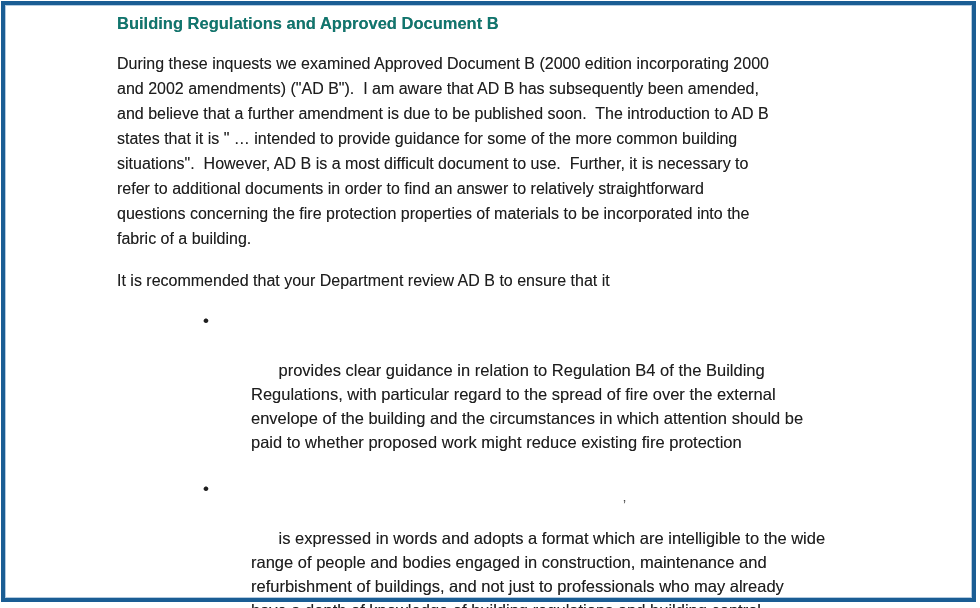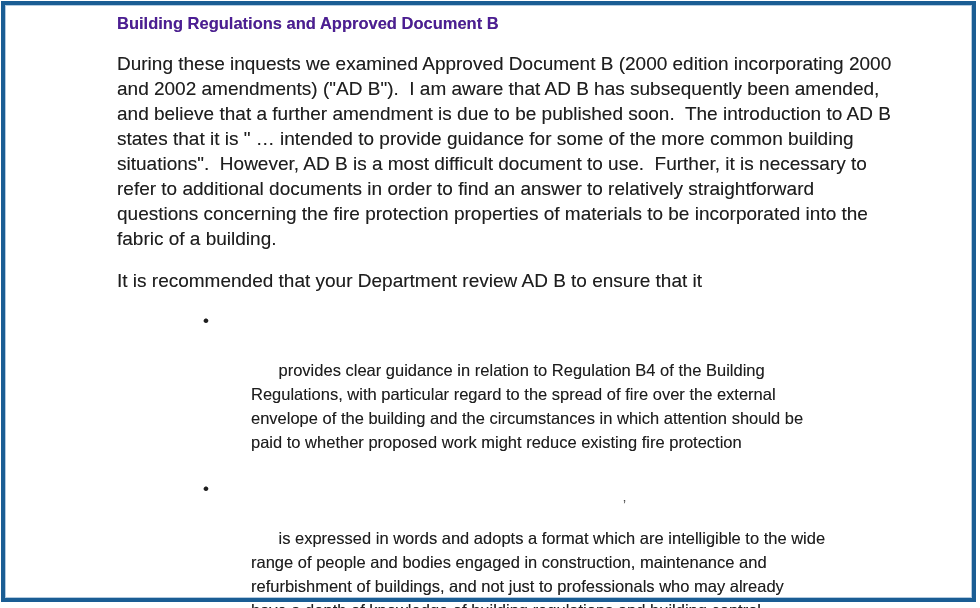--- a/index.html
+++ b/index.html
@@ -28,25 +28,25 @@
     top: 12px;
     width: 795px;
     color: #1e1e1e;
     text-shadow: 0 0 0.5px rgba(30,30,30,0.45);
   }
   .heading {
     font-size: 16.5px;
     font-weight: bold;
     margin: 0 0 17px 0;
     line-height: 22px;
-    color: #4c1d95;
+    color: #0f766e;
     white-space: pre-wrap;
   }
   .para {
-    font-size: 19px;
+    font-size: 16px;
     line-height: 25px;
     white-space: pre-wrap;
     margin: 0;
   }
   .para.second {
     margin-top: 17px;
   }
   .bullets {
     list-style: none;
     margin: 17px 0 0 0;

